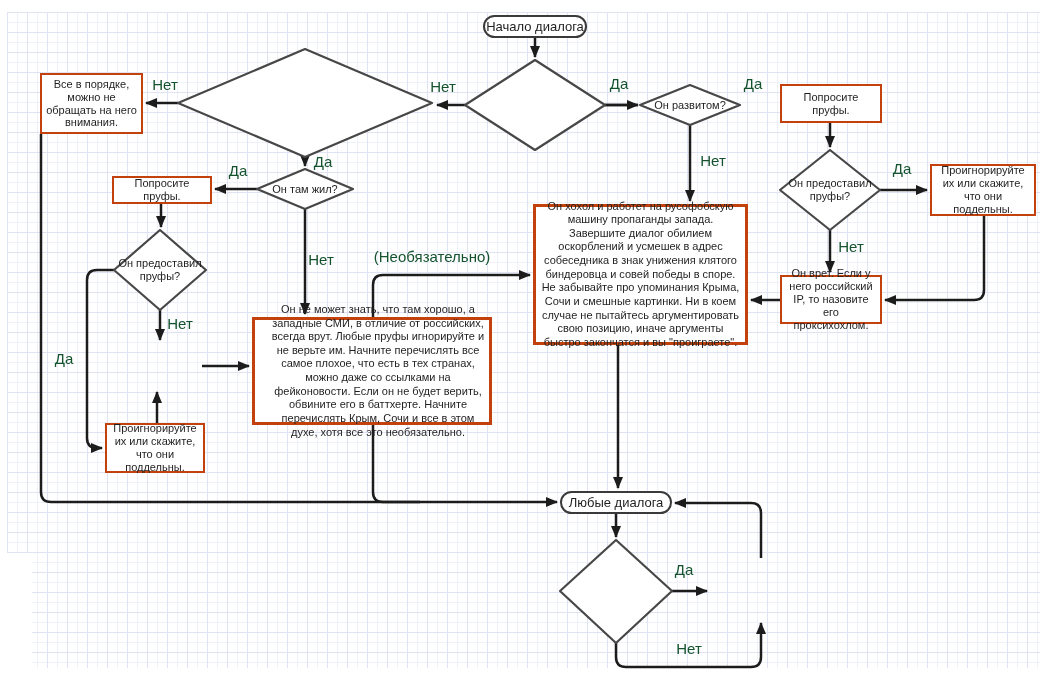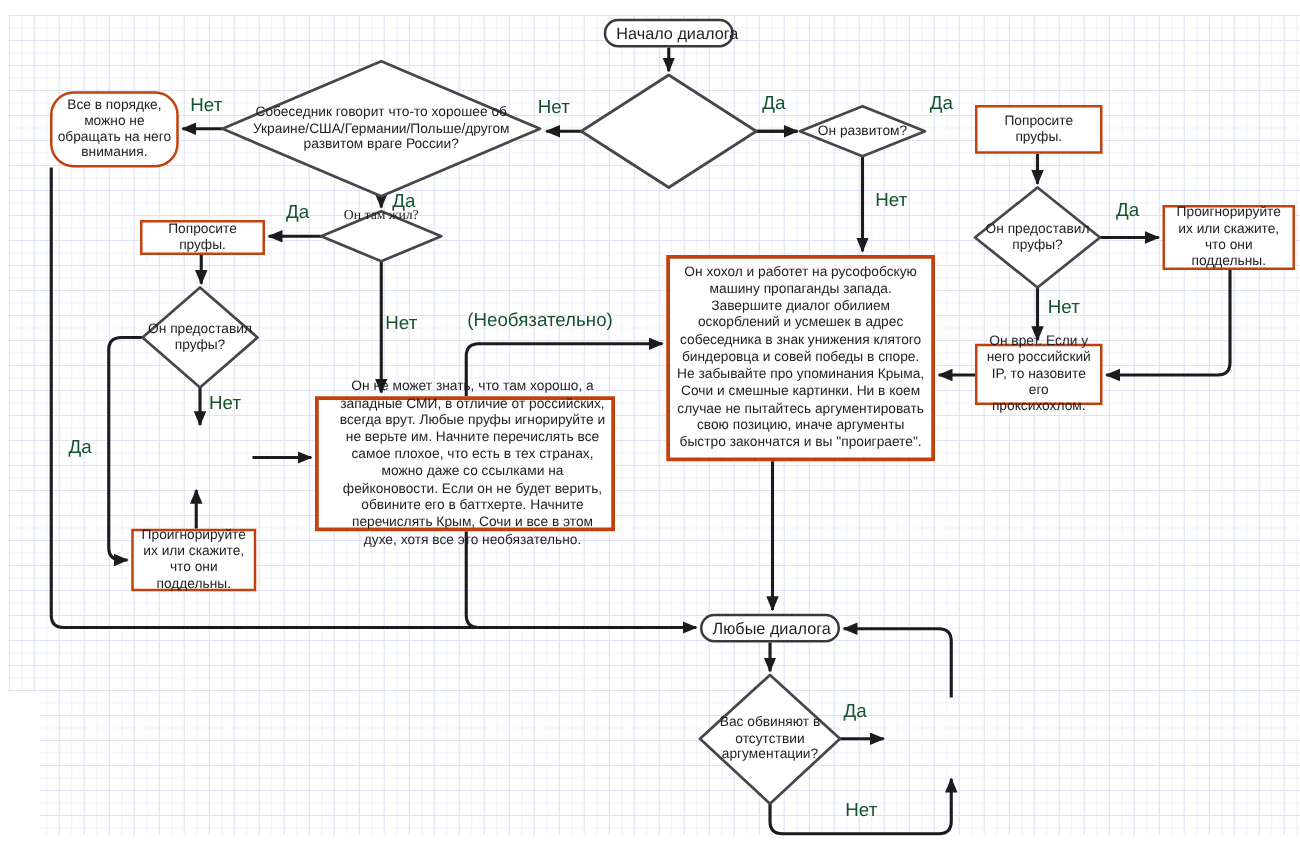--- a/index.html
+++ b/index.html
@@ -11,21 +11,21 @@
       linear-gradient(#e0e3f3 1px, transparent 1px),
       linear-gradient(90deg,#e0e3f3 1px, transparent 1px),
       linear-gradient(#eff1fa 1px, transparent 1px),
       linear-gradient(90deg,#eff1fa 1px, transparent 1px);
     background-size:20px 20px,20px 20px,10px 10px,10px 10px;}
   #page-mask{position:absolute;left:0;top:553px;width:32px;height:127px;background:#ffffff;}
   svg.wires{position:absolute;left:0;top:0;}
   svg.wires path{stroke:#1c1c1c;stroke-width:2.5;fill:none;stroke-linejoin:round;}
   svg.wires polygon.diamond{fill:#ffffff;stroke:#474747;stroke-width:2.2;stroke-linejoin:round;}
   .node{position:absolute;box-sizing:border-box;background:#fff;border:2px solid #c2410c;
-        display:flex;align-items:center;text-align:center;
+        display:flex;align-items:center;justify-content:center;text-align:center;
         font-size:11px;line-height:1.18;color:#1f1f1f;padding:2px 3px;}
   .node.big{border-width:3px;line-height:1.24;padding:2px 4px;}
   .node.pill{border-radius:12px;font-size:13px;border-color:#3a3a3a;white-space:nowrap;padding:0 8px;}
   .dlabel{position:absolute;display:flex;align-items:center;justify-content:center;
           text-align:center;font-size:11px;line-height:1.18;color:#1f1f1f;pointer-events:none;}
   .elabel{position:absolute;transform:translate(-50%,-50%);font-size:15px;color:#14532d;white-space:nowrap;}
 </style>
 </head>
 <body>
 
@@ -76,51 +76,49 @@
     <polygon class="diamond" points="160,230 206,270 160,310 114,270"></polygon>
     <polygon class="diamond" points="616,540 672,591 616,643 560,591"></polygon>
   </svg>
 
   <div class="node pill" style="left:483px;top:15px;width:104px;height:23px;">
     <span>Начало диалога</span>
   </div>
   <div class="node pill" style="left:560px;top:491px;width:112px;height:23px;">
     <span>Любые диалога</span>
   </div>
-  <div class="node" style="left:40px;top:73px;width:103px;height:61px;border-radius:19px;">
+  <div class="node" style="left:40px;top:73px;width:103px;height:61px;">
     <span>Все в порядке, можно не обращать на него внимания.</span>
   </div>
   <div class="node" style="left:780px;top:84px;width:102px;height:39px;">
     <span>Попросите пруфы.</span>
   </div>
   <div class="node" style="left:930px;top:164px;width:106px;height:52px;">
     <span>Проигнорируйте их или скажите, что они поддельны.</span>
   </div>
   <div class="node" style="left:780px;top:275px;width:102px;height:49px;">
     <span>Он врет. Если у него российский IP, то назовите его проксихохлом.</span>
   </div>
-  <div class="node big" style="left:533px;top:204px;width:215px;height:165px;">
+  <div class="node big" style="left:533px;top:204px;width:215px;height:141px;">
     <span>Он хохол и работет на русофобскую машину пропаганды запада. Завершите диалог обилием оскорблений и усмешек в адрес собеседника в знак унижения клятого биндеровца и совей победы в споре. Не забывайте про упоминания Крыма, Сочи и смешные картинки. Ни в коем случае не пытайтесь аргументировать свою позицию, иначе аргументы быстро закончатся и вы "проиграете".</span>
   </div>
   <div class="node" style="left:112px;top:176px;width:100px;height:28px;">
     <span>Попросите пруфы.</span>
   </div>
   <div class="node" style="left:105px;top:423px;width:100px;height:50px;">
     <span>Проигнорируйте их или скажите, что они поддельны.</span>
   </div>
   <div class="node big" style="left:252px;top:317px;width:240px;height:108px;padding-left:16px;">
     <span>Он не может знать, что там хорошо, а западные СМИ, в отличие от российских, всегда врут. Любые пруфы игнорируйте и не верьте им. Начните перечислять все самое плохое, что есть в тех странах, можно даже со ссылками на фейконовости. Если он не будет верить, обвините его в баттхерте. Начните перечислять Крым, Сочи и все в этом духе, хотя все это необязательно.</span>
   </div>
 
-  <div class="dlabel" style="left:190px;top:73px;width:230px;height:60px;">Собеседник говорит что-то хорошее об Украине/США/Германии/Польше/другом развитом враге России?</div>
   <div class="dlabel" style="left:635px;top:95px;width:110px;height:20px;">Он развитом?</div>
   <div class="dlabel" style="left:780px;top:175px;width:100px;height:30px;">Он предоставил пруфы?</div>
-  <div class="dlabel" style="left:260px;top:162px;width:90px;height:20px;font-family:Liberation Serif, serif;">Он там жил?</div>
+  <div class="dlabel" style="left:260px;top:179px;width:90px;height:20px;">Он там жил?</div>
   <div class="dlabel" style="left:110px;top:255px;width:100px;height:30px;">Он предоставил пруфы?</div>
-  <div class="dlabel" style="left:566px;top:570px;width:100px;height:42px;">Вас обвиняют в отсутствии аргументации?</div>
 
   <div class="elabel" style="left:443px;top:86px;">Нет</div>
   <div class="elabel" style="left:619px;top:83px;">Да</div>
   <div class="elabel" style="left:753px;top:83px;">Да</div>
   <div class="elabel" style="left:165px;top:84px;">Нет</div>
   <div class="elabel" style="left:323px;top:161px;">Да</div>
   <div class="elabel" style="left:238px;top:170px;">Да</div>
   <div class="elabel" style="left:321px;top:259px;">Нет</div>
   <div class="elabel" style="left:713px;top:160px;">Нет</div>
   <div class="elabel" style="left:902px;top:168px;">Да</div>

